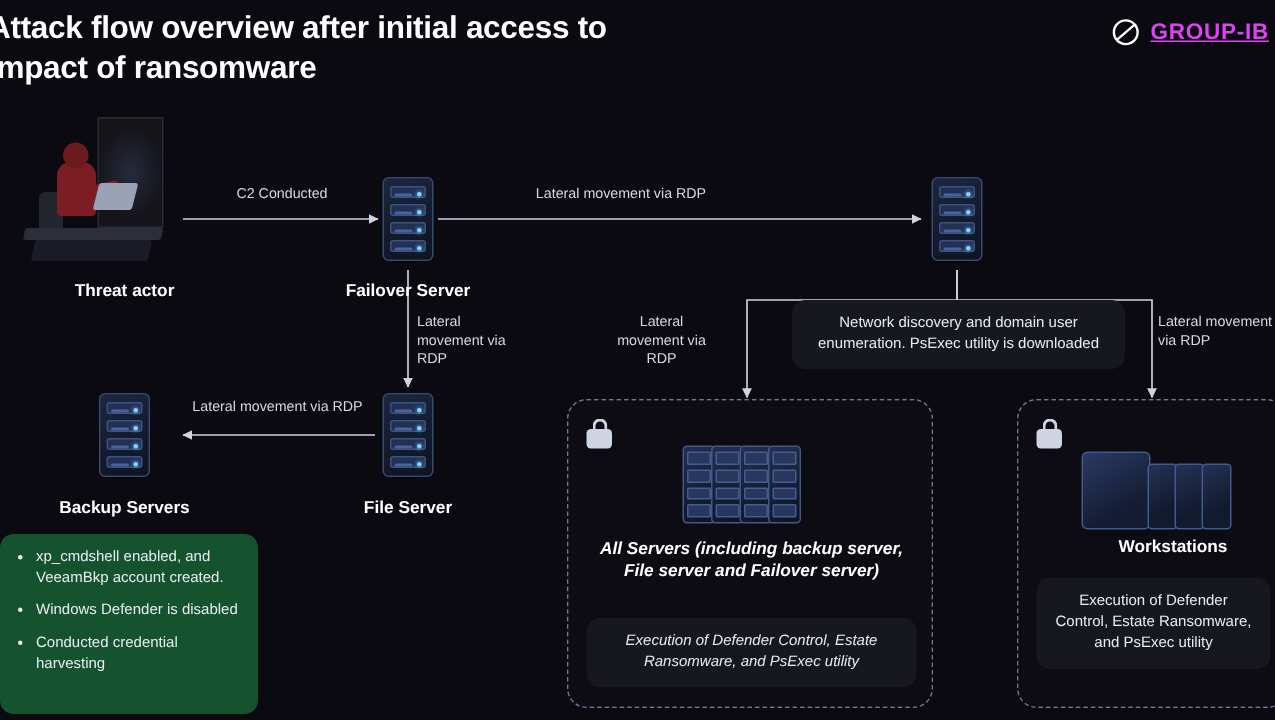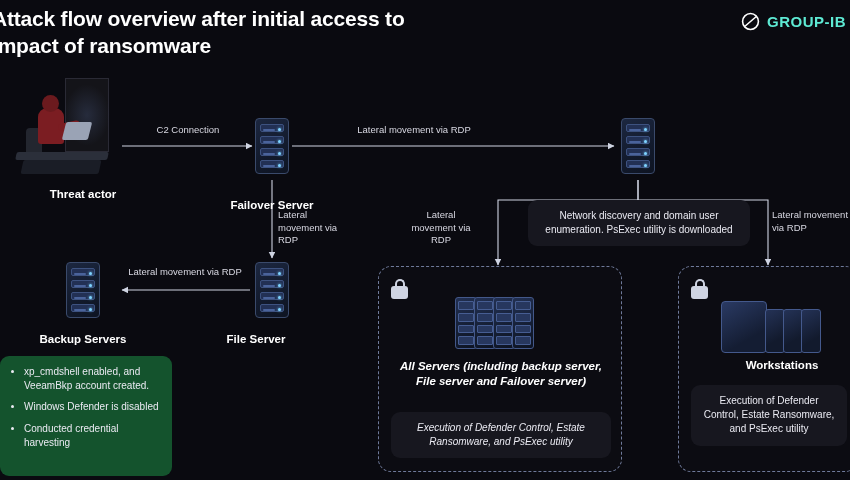--- a/index.html
+++ b/index.html
@@ -23,21 +23,21 @@
     letter-spacing: -0.2px;
     color: #ffffff;
   }
   .brand {
     position: absolute; right: 4px; top: 12px;
     display: flex; align-items: center; gap: 7px;
   }
   .brand-mark { width: 19px; height: 19px; }
   .brand-text {
     font-size: 15px; font-weight: bold; letter-spacing: 0.5px;
-    color: #5eead4; white-space: nowrap;
+    color: #d946ef; white-space: nowrap; text-decoration: underline;
   }
 
   
   .node-label {
     position: absolute;
     text-align: center;
     font-size: 11.5px;
     font-weight: bold;
     color: #ffffff;
   }
@@ -265,46 +265,46 @@
     <div class="desk2"></div>
   </div>
   <div class="node-label" style="left:24px; top:188px; width:118px;">Threat actor</div>
 
   <div class="server" style="left:255px; top:118px;">
     <div class="bay"></div>
     <div class="bay"></div>
     <div class="bay"></div>
     <div class="bay"></div>
   </div>
-  <div class="node-label" style="left:205px; top:188px; width:134px;margin-top:11px;">Failover Server</div>
+  <div class="node-label" style="left:205px; top:188px; width:134px;">Failover Server</div>
 
   <div class="server" style="left:621px; top:118px;">
     <div class="bay"></div>
     <div class="bay"></div>
     <div class="bay"></div>
     <div class="bay"></div>
   </div>
 
   <div class="server" style="left:255px; top:262px;">
     <div class="bay"></div>
     <div class="bay"></div>
     <div class="bay"></div>
     <div class="bay"></div>
   </div>
-  <div class="node-label" style="left:194px; top:333px; width:124px;">File Server</div>
+  <div class="node-label" style="left:210px; top:333px; width:124px;">File Server</div>
 
   <div class="server" style="left:66px; top:262px;">
     <div class="bay"></div>
     <div class="bay"></div>
     <div class="bay"></div>
     <div class="bay"></div>
   </div>
   <div class="node-label" style="left:18px; top:333px; width:130px;">Backup Servers</div>
 
-  <div class="edge-label" style="left:134px; top:124px; width:108px;">C2 Connection</div>
+  <div class="edge-label" style="left:134px; top:124px; width:108px;">C2 Conducted</div>
   <div class="edge-label" style="left:330px; top:124px; width:168px;">Lateral movement via RDP</div>
   <div class="edge-label" style="left:278px; top:209px; width:70px; text-align:left;">Lateral movement via RDP</div>
   <div class="edge-label" style="left:120px; top:266px; width:130px;">Lateral movement via RDP</div>
   <div class="edge-label" style="left:404px; top:209px; width:74px;">Lateral movement via RDP</div>
   <div class="edge-label" style="left:772px; top:209px; width:78px; text-align:left;">Lateral movement via RDP</div>
 
   <div class="callout" style="left:528px; top:200px; width:222px;">Network discovery and domain user enumeration. PsExec utility is downloaded</div>
 
   <div class="infobox" style="left:0px; top:356px; width:172px; height:120px;">
     <ul>

